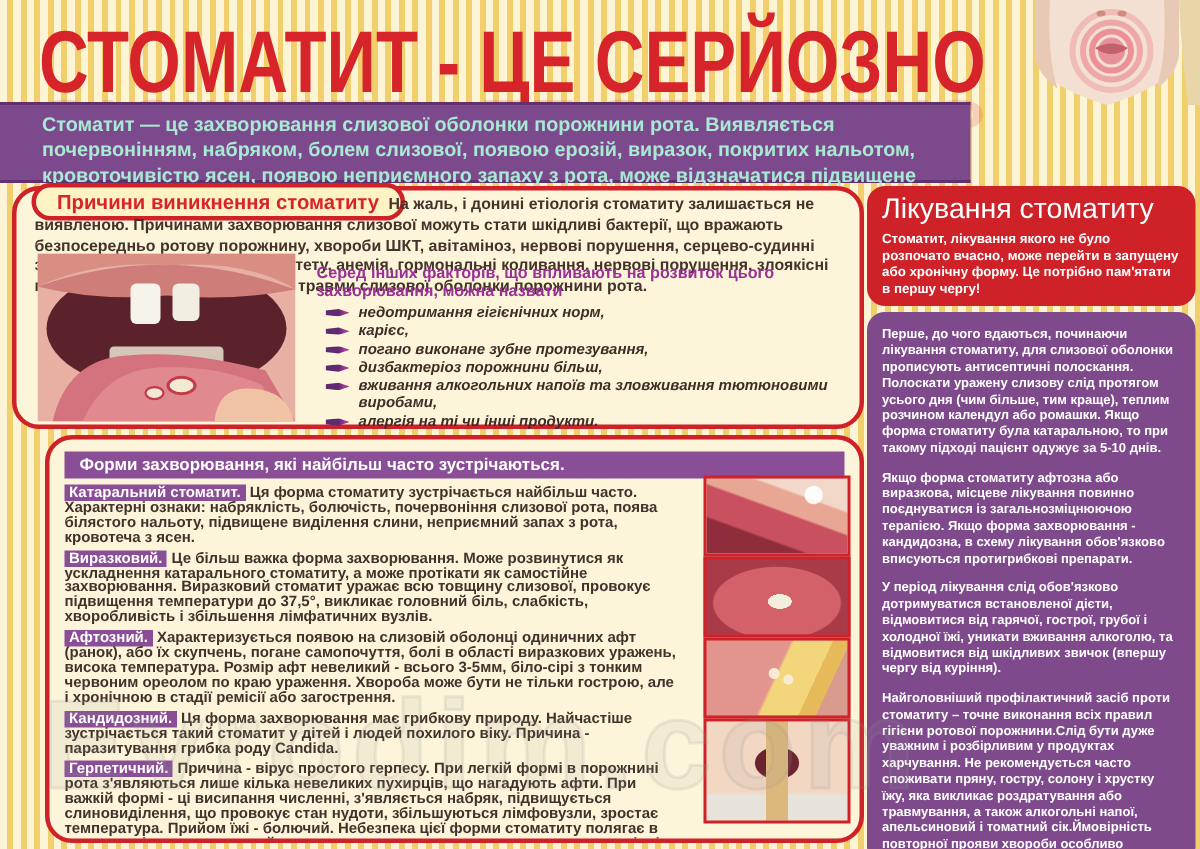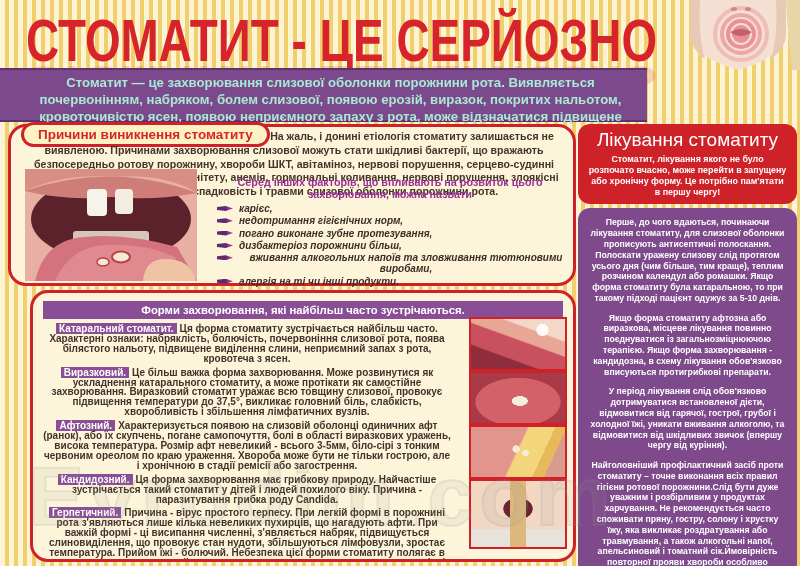--- a/index.html
+++ b/index.html
@@ -1,20 +1,19 @@
 <!DOCTYPE html>
 <html><head>
 <meta charset="utf-8">
 <style>
   html,body{margin:0;padding:0;background:#fff;}
   .poster{
     position:relative;width:800px;height:566px;overflow:hidden;
     font-family:"Liberation Sans",sans-serif;
     background:repeating-linear-gradient(90deg,#fcf4d4 0 5px,#f1cf6d 5px 9px);
-    text-align:center;
   }
   
   .main-title{
     position:absolute;left:26px;top:8px;white-space:nowrap;
     font-size:45px;font-weight:bold;color:#d7242b;letter-spacing:0;
     transform:scale(1.02,1.30);transform-origin:left top;
   }
   .title-reflect{
     position:absolute;left:26px;top:17px;white-space:nowrap;height:45px;line-height:45px;
     font-size:45px;font-weight:bold;color:#d7242b;opacity:.16;
@@ -127,25 +126,25 @@
         <ellipse cx="96" cy="88" rx="9" ry="5.5" fill="#f3ead3" stroke="#c23b49" stroke-width="2"></ellipse>
         <ellipse cx="78" cy="93" rx="6" ry="4" fill="#f3ead3" stroke="#c23b49" stroke-width="1.5"></ellipse>
         <path d="M118,112 Q120,90 140,90 Q166,90 171,112 Z" fill="#f0c3a4"></path>
       </svg>
     </div>
 
     <div class="causes-lead">Серед інших факторів, що впливають на розвиток цього захворювання, можна назвати</div>
     <ul class="factor-list">
       <li class="factor-item">
           <span class="f-bullet"></span>
-          <span>карієс,</span>
+          <span>недотримання гігієнічних норм,</span>
         </li>
       <li class="factor-item">
           <span class="f-bullet"></span>
-          <span>недотримання гігієнічних норм,</span>
+          <span>карієс,</span>
         </li>
       <li class="factor-item">
           <span class="f-bullet"></span>
           <span>погано виконане зубне протезування,</span>
         </li>
       <li class="factor-item">
           <span class="f-bullet"></span>
           <span>дизбактеріоз порожнини більш,</span>
         </li>
       <li class="factor-item">

